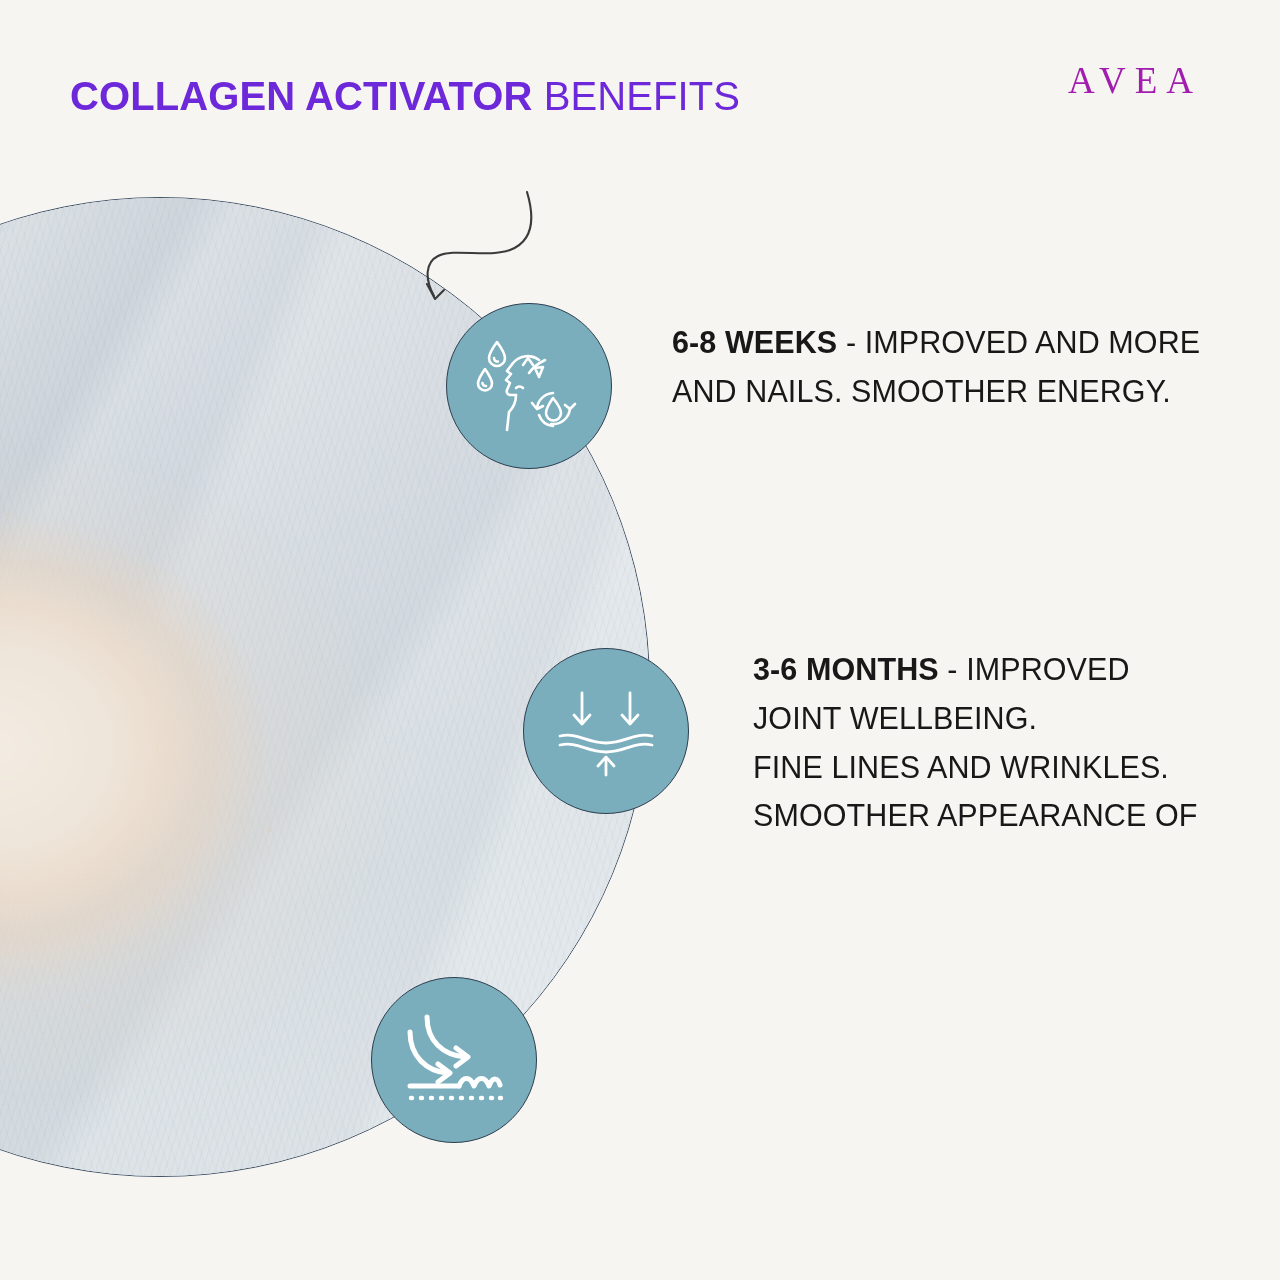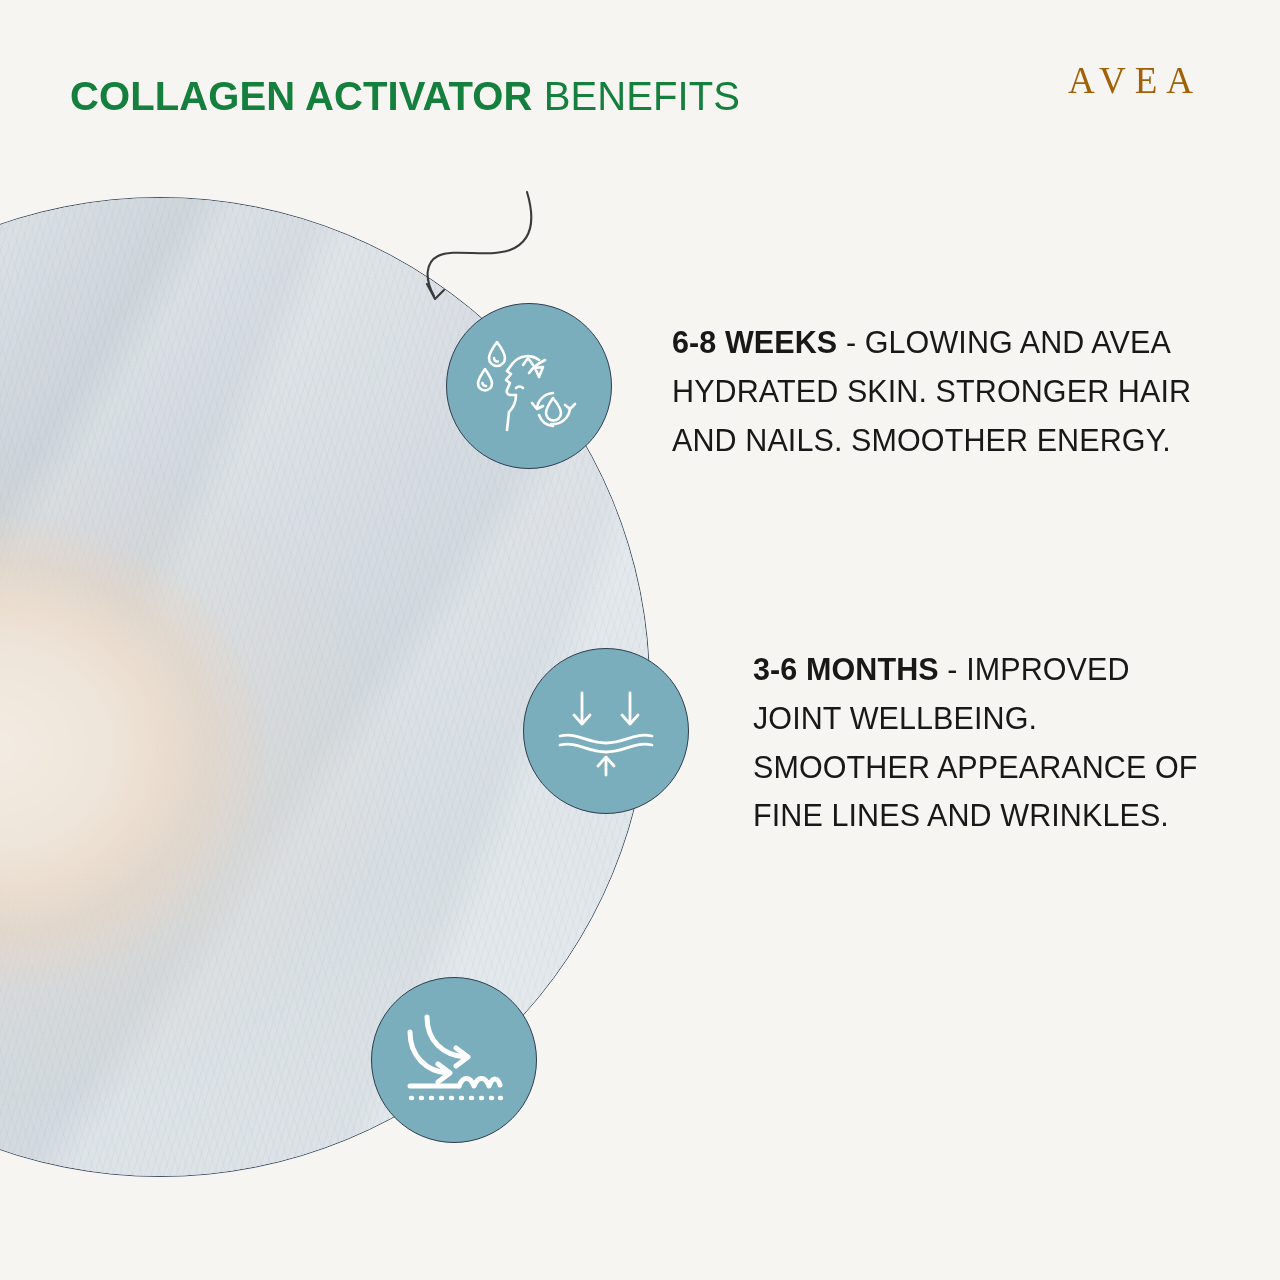--- a/index.html
+++ b/index.html
@@ -20,34 +20,34 @@
 
   
   .headline {
     position: absolute;
     left: 70px;
     top: 70px;
     width: 800px;
     font-size: 40px;
     line-height: 1.33;
     letter-spacing: 0.1px;
-    color: #15803d;
+    color: #6d28d9;
     font-weight: 400;
   }
   .headline .hl-line { display: block; white-space: nowrap; }
   .headline .hl-strong { font-weight: 700; }
 
   .brand-logo {
     position: absolute;
     right: 78px;
     top: 62px;
     font-family: "Liberation Serif", serif;
     font-size: 37px;
     letter-spacing: 9px;
-    color: #a16207;
+    color: #a21caf;
     font-weight: 400;
     line-height: 1;
     text-align: right;
   }
 
   
   .product-circle {
     position: absolute;
     left: -330px;
     top: 197px;
@@ -211,22 +211,21 @@
         <path d="M97 78 A17 17 0 0 1 78 94"></path>
         <path d="M102 74 L97 79 L92 75"></path>
         <path d="M80 96 A17 17 0 0 1 66 85"></path>
 
         <path d="M80 68 C80 68, 73 78, 73 83 A7.5 7.5 0 0 0 88 83 C88 78, 80 68, 80 68 Z"></path>
       </g>
     </svg>
   </div>
 
   <div class="benefit-text" id="text-1">
-    <span class="tline"><span class="term">6-8 WEEKS</span><span> - </span><span>GLOWING AND AVEA</span></span>
-    <span class="tline">HYDRATED SKIN. STRONGER HAIR</span>
+    <span class="tline"><span class="term">6-8 WEEKS</span><span> - </span><span>IMPROVED AND MORE</span></span>
     <span class="tline">AND NAILS. SMOOTHER ENERGY.</span>
   </div>
 
   <div class="benefit-icon" id="icon-2">
     <svg width="104" height="104" viewBox="0 0 104 104">
       <g fill="none" stroke="#ffffff" stroke-width="2.8" stroke-linecap="round" stroke-linejoin="round">
 
         <path d="M28 14 L28 44"></path>
         <path d="M20 36 L28 45 L36 36"></path>
 
@@ -238,22 +237,22 @@
 
         <path d="M52 96 L52 79"></path>
         <path d="M44 87 L52 78 L60 87"></path>
       </g>
     </svg>
   </div>
 
   <div class="benefit-text" id="text-2">
     <span class="tline"><span class="term">3-6 MONTHS</span><span> - </span><span>IMPROVED</span></span>
     <span class="tline">JOINT WELLBEING.</span>
+    <span class="tline">FINE LINES AND WRINKLES.</span>
     <span class="tline">SMOOTHER APPEARANCE OF</span>
-    <span class="tline">FINE LINES AND WRINKLES.</span>
   </div>
 
   <div class="benefit-icon" id="icon-3">
     <svg width="106" height="106" viewBox="0 0 106 106">
       <g fill="none" stroke="#ffffff" stroke-width="5" stroke-linecap="round" stroke-linejoin="round">
 
         <path d="M26 10 C26 34, 42 48, 64 50"></path>
         <path d="M55 41 L67 50 L55 59"></path>
 
         <path d="M9 25 C9 50, 26 64, 46 66"></path>

